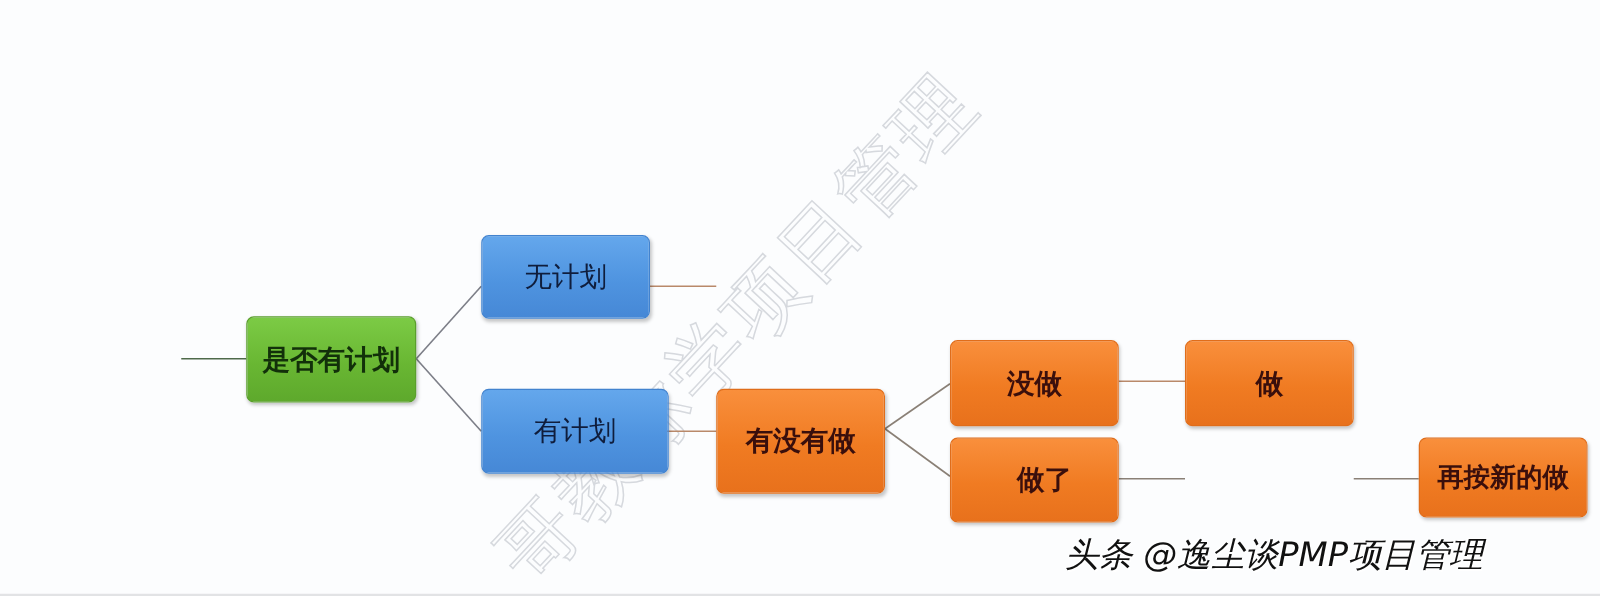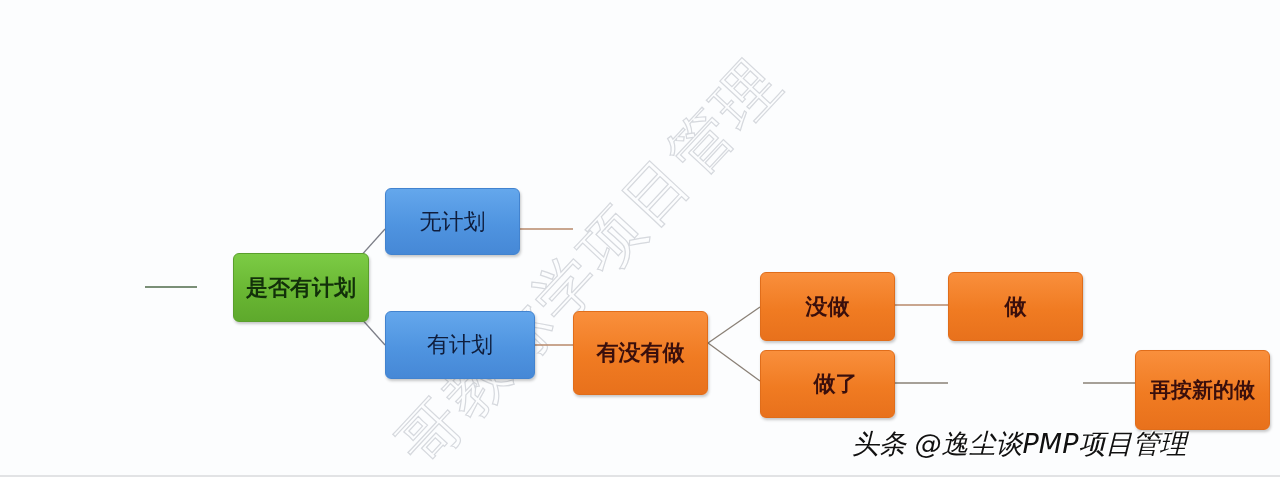--- a/index.html
+++ b/index.html
@@ -46,21 +46,20 @@
     }
     .node.yellow {
       background: linear-gradient(180deg, #ffd52e 0%, #f7c20f 55%, #eeb40a 100%);
       color: #3a2a05;
       border: 1px solid #e3ad12;
     }
     .node.green {
       background: linear-gradient(180deg, #7ccb45 0%, #69b733 55%, #5ea92c 100%);
       color: #12300a;
       border: 1px solid #5a9f2c;
-      margin-left: 36px;
     }
     .node.blue {
       background: linear-gradient(180deg, #64a7ec 0%, #4f94e0 55%, #4688d6 100%);
       color: #0f1d3c;
       font-weight: normal;
       border: 1px solid #4283cf;
     }
     .node.orange {
       background: linear-gradient(180deg, #f98f3c 0%, #f07b22 55%, #e8711c 100%);
       color: #3a0f0c;
@@ -126,20 +125,20 @@
 
   <div class="node orange" style="left:948px;top:272px;width:135px;height:69px;">
     <span>做</span>
   </div>
 
   <div class="node orange" style="left:760px;top:350px;width:135px;height:68px;padding-left:16px;">
     <span>做了</span>
   </div>
 
 
-  <div class="node orange small" style="left:1135px;top:350px;width:135px;height:80px;">
+  <div class="node orange small" style="left:1135px;top:350px;width:135px;height:64px;">
     <span>再按新的做</span>
   </div>
 
   <div class="signature">头条 @逸尘谈PMP项目管理</div>
 
   <div class="bottom-rule"></div>
 </div>
 
 </body></html>

